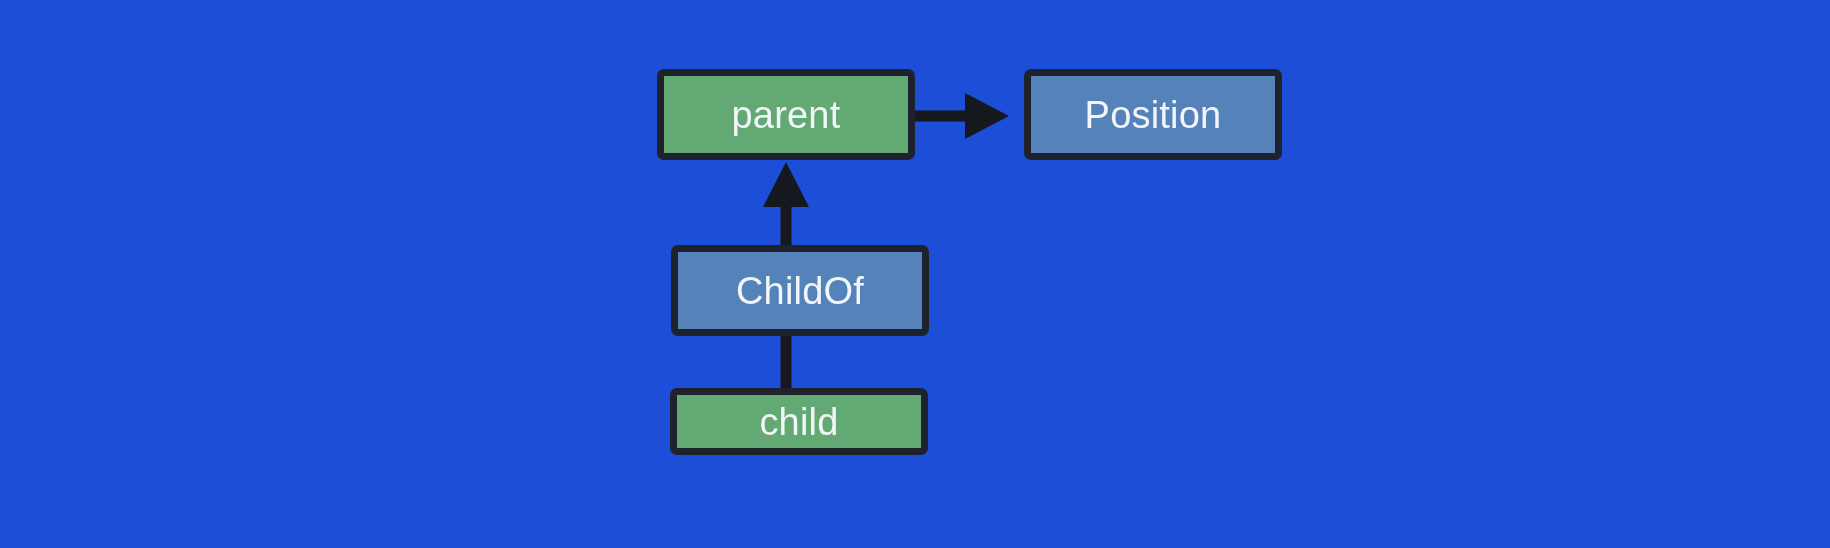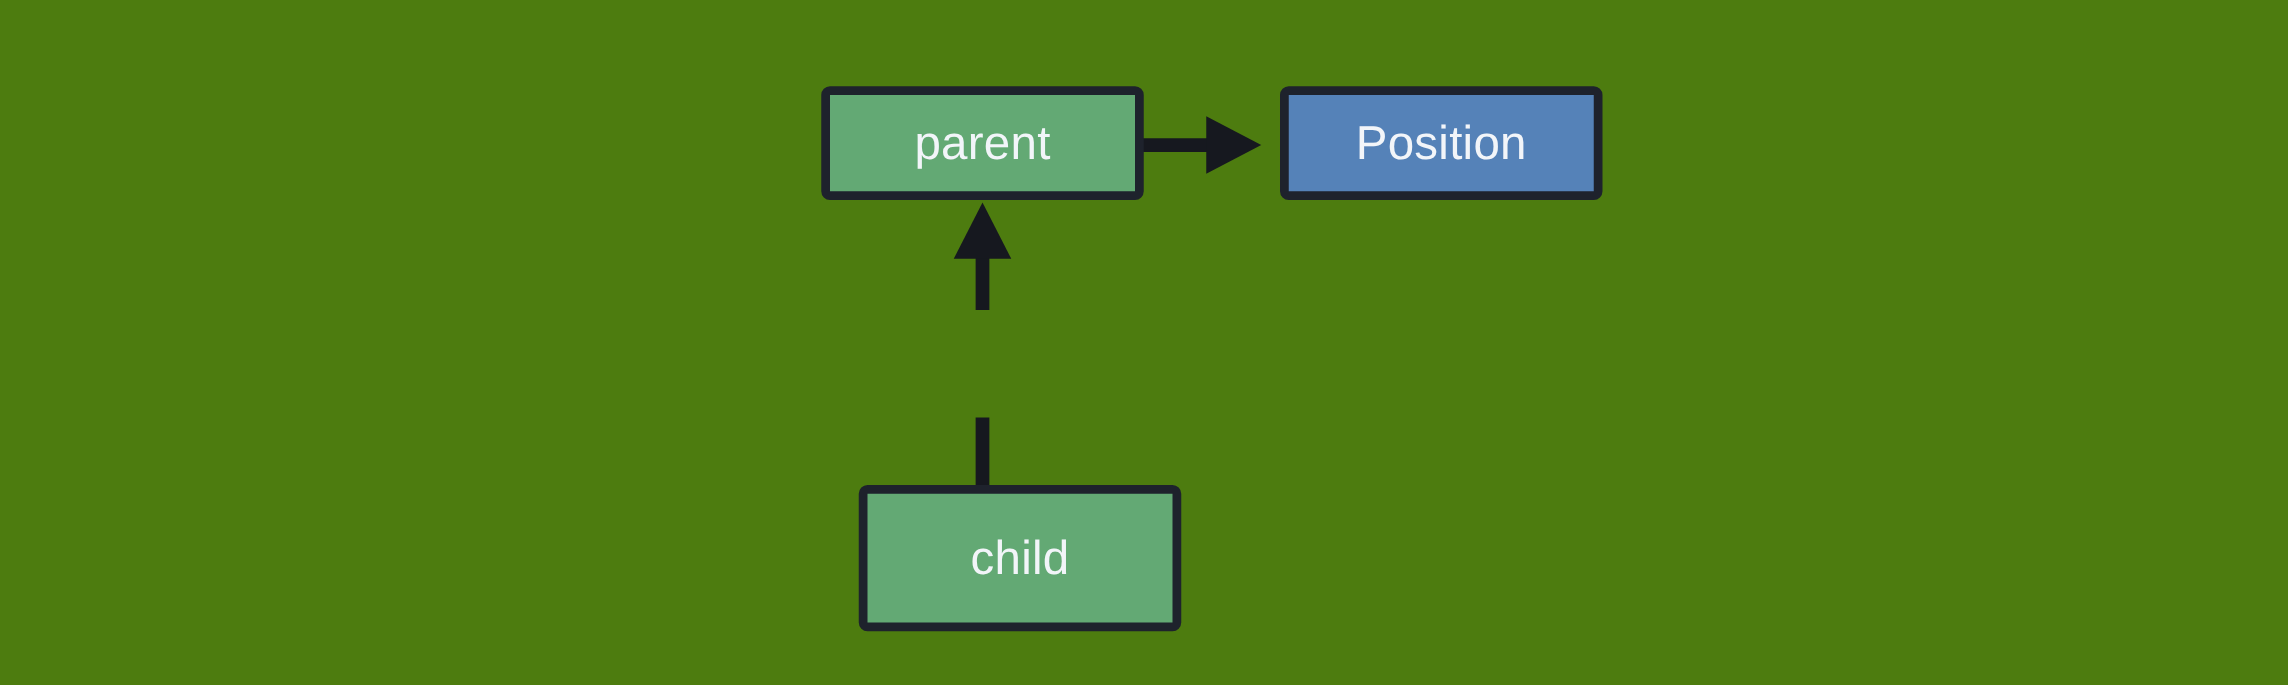--- a/index.html
+++ b/index.html
@@ -11,21 +11,21 @@
     width: 1830px;
     height: 548px;
     background: #ffffff;
     font-family: "Liberation Sans", sans-serif;
     overflow: hidden;
   }
   #diagram-canvas {
     position: relative;
     width: 1830px;
     height: 548px;
-    background: #4d7c0f;
+    background: #1d4ed8;
   }
   #diagram-svg {
     position: absolute;
     left: 0;
     top: 0;
     width: 1830px;
     height: 548px;
   }
   .node-box {
     position: absolute;
@@ -46,21 +46,21 @@
     letter-spacing: 0.2px;
     white-space: nowrap;
     -webkit-font-smoothing: antialiased;
   }
   .node-entity { background: #63a974; }
   .node-component { background: #5582b8; margin-left: 14px; }
 
   #node-parent   { left: 657px; top: 69px;  width: 258px; height: 91px; }
   #node-position { left: 1010px; top: 69px;  width: 258px; height: 91px; }
   #node-childof  { left: 657px; top: 245px; width: 258px; height: 91px; }
-  #node-child    { left: 687px; top: 388px; width: 258px; height: 117px; }
+  #node-child    { left: 670px; top: 388px; width: 258px; height: 67px; }
 </style>
 </head>
 <body>
 
 <div id="diagram-canvas">
 
   <svg id="diagram-svg" viewBox="0 0 1830 548" xmlns="http://www.w3.org/2000/svg">
 
     <g>
       <line x1="786" y1="392" x2="786" y2="334" stroke="#16181f" stroke-width="11"></line>
@@ -78,18 +78,21 @@
   </svg>
 
   <div id="node-parent" class="node-box node-entity">
     <span class="node-label">parent</span>
   </div>
 
   <div id="node-position" class="node-box node-component">
     <span class="node-label">Position</span>
   </div>
 
+  <div id="node-childof" class="node-box node-component">
+    <span class="node-label">ChildOf</span>
+  </div>
 
   <div id="node-child" class="node-box node-entity">
     <span class="node-label">child</span>
   </div>
 
 </div>
 
 </body></html>

